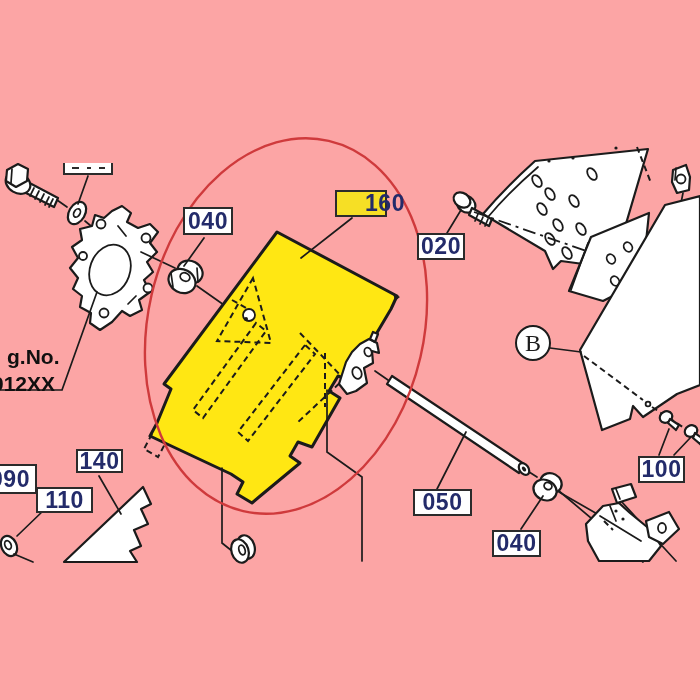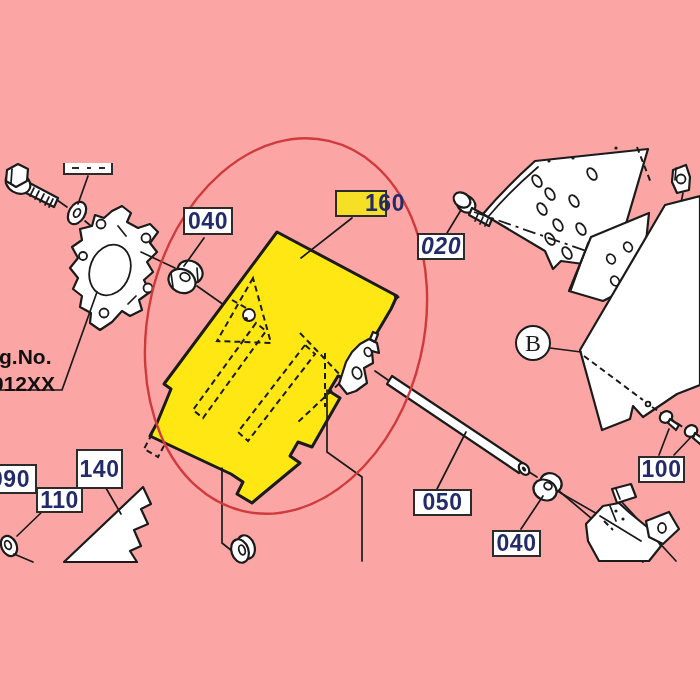--- a/index.html
+++ b/index.html
@@ -207,26 +207,26 @@
   <path class="ln-thin" d="M447,233 L461,210"></path>
   <path class="ln-thin" d="M437,489 L466,432"></path>
   <path class="ln-thin" d="M521,529 L543,496"></path>
   <path class="ln-thin" d="M659,455 L669,429 M674,455 L691,437"></path>
 
   <ellipse class="red-ellipse" cx="286" cy="326" rx="138" ry="190" transform="rotate(13 286 326)"></ellipse>
 </svg>
 
 <div class="plabel" style="left:183px;top:207px;width:50px;height:28px;">040</div>
 <div class="plabel hl" style="left:335px;top:190px;width:47px;height:27px;">160</div>
-<div class="plabel" style="left:417px;top:233px;width:48px;height:27px;font-style:italic;">020</div>
+<div class="plabel" style="left:417px;top:233px;width:48px;height:27px;">020</div>
 <div class="ref-circle" style="left:515px;top:325px;">B</div>
 <div class="plabel" style="left:413px;top:489px;width:59px;height:27px;">050</div>
 <div class="plabel" style="left:492px;top:530px;width:49px;height:27px;">040</div>
 <div class="plabel" style="left:638px;top:456px;width:47px;height:27px;">100</div>
-<div class="plabel" style="left:76px;top:449px;width:47px;height:40px;">140</div>
-<div class="plabel" style="left:36px;top:487px;width:47px;height:26px;">110</div>
+<div class="plabel" style="left:76px;top:449px;width:47px;height:24px;">140</div>
+<div class="plabel" style="left:36px;top:487px;width:57px;height:26px;">110</div>
 <div class="plabel" style="left:-17px;top:464px;width:54px;height:30px;">090</div>
 
 <div class="figtext" style="left:-8px;top:345px;">
-  <span style="margin-left:7px;">g.No.</span>
+  <span style="margin-left:15px;">g.No.</span>
   <span style="margin-top:3px;">012XX</span>
 </div>
 </div>
 
 </body></html>

